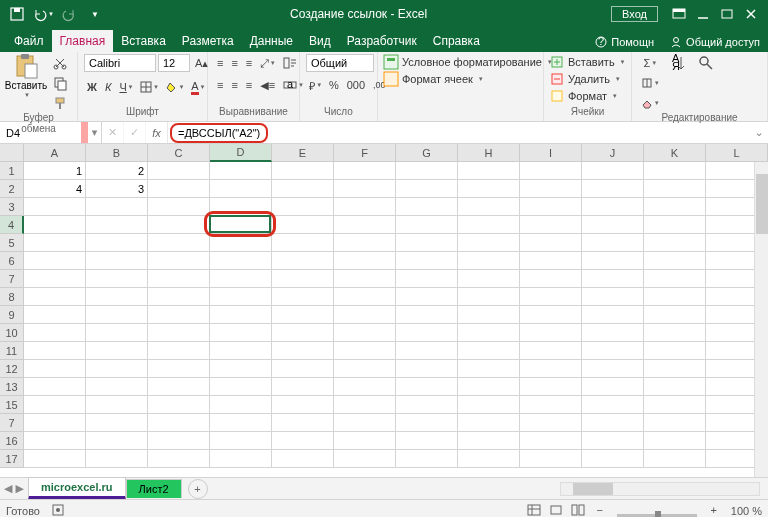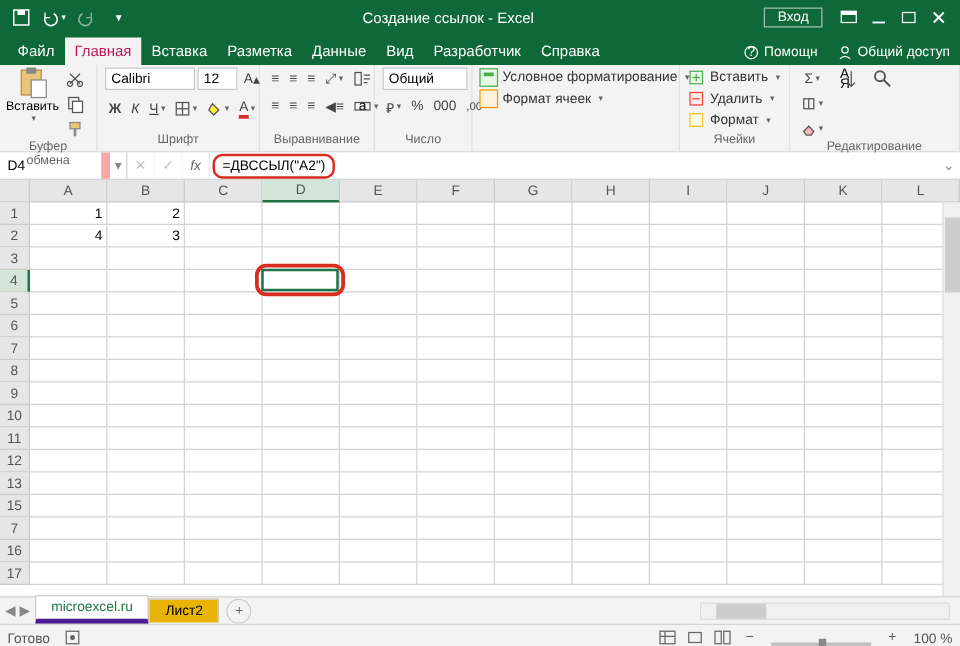--- a/index.html
+++ b/index.html
@@ -45,22 +45,22 @@
 .rh{height:18px;border-right:1px solid #ccc;border-bottom:1px solid #ccc;background:#e6e6e6;display:flex;align-items:center;justify-content:center;color:#555;font-size:11px}
 .rh.sel{background:#d3e5d9;border-right:2px solid #217346}
 .cells{position:absolute;left:24px;top:18px}
 .crow{display:flex}
 .cell{width:62px;height:18px;border-right:1px solid #d4d4d4;border-bottom:1px solid #d4d4d4;padding:0 3px;display:flex;align-items:center;justify-content:flex-end;font-size:11px;color:#000}
 .active-cell{position:absolute;border:2px solid #217346;background:#fff;pointer-events:none}
 .highlight{position:absolute;border:3px solid #d92e1f;border-radius:9px;pointer-events:none}
 .sheettabs{position:absolute;bottom:18px;left:0;right:0;height:22px;background:#f3f3f3;border-top:1px solid #d4d4d4;display:flex;align-items:center}
 .st-nav{display:flex;padding:0 4px;gap:2px;color:#888}
 .st-tab{padding:3px 12px;background:#fff;border:1px solid #ccc;border-bottom:none;font-size:11px;cursor:pointer}
-.st-tab.active{border-bottom:6px solid #4c1d95;font-weight:400;color:#217346}
-.st-tab.inactive{background:#eab308}
+.st-tab.active{border-bottom:4px solid #4c1d95;font-weight:700;color:#217346}
+.st-tab.inactive{background:#22c55e}
 .st-add{width:20px;height:20px;border:1px solid #ccc;border-radius:50%;display:flex;align-items:center;justify-content:center;margin-left:6px;color:#666}
 .hscroll{flex:1;margin:0 8px;height:14px;position:relative}
 .hscroll-track{position:absolute;right:0;width:200px;height:14px;background:#f0f0f0;border:1px solid #ddd}
 .hscroll-thumb{position:absolute;left:12px;width:40px;height:12px;background:#cdcdcd}
 .statusbar{position:absolute;bottom:0;left:0;right:0;height:18px;background:#f3f3f3;border-top:1px solid #d4d4d4;display:flex;align-items:flex-end;padding:0 6px;color:#555;font-size:11px}
 .sb-spacer{flex:1}
 .sb-btn{width:20px;height:14px;display:flex;align-items:center;justify-content:center;margin:0 1px}
 .zoom-slider{width:80px;height:3px;background:#c0c0c0;margin:0 6px;position:relative}
 .zoom-thumb{position:absolute;left:38px;top:-3px;width:6px;height:9px;background:#888}
 svg{overflow:visible}

